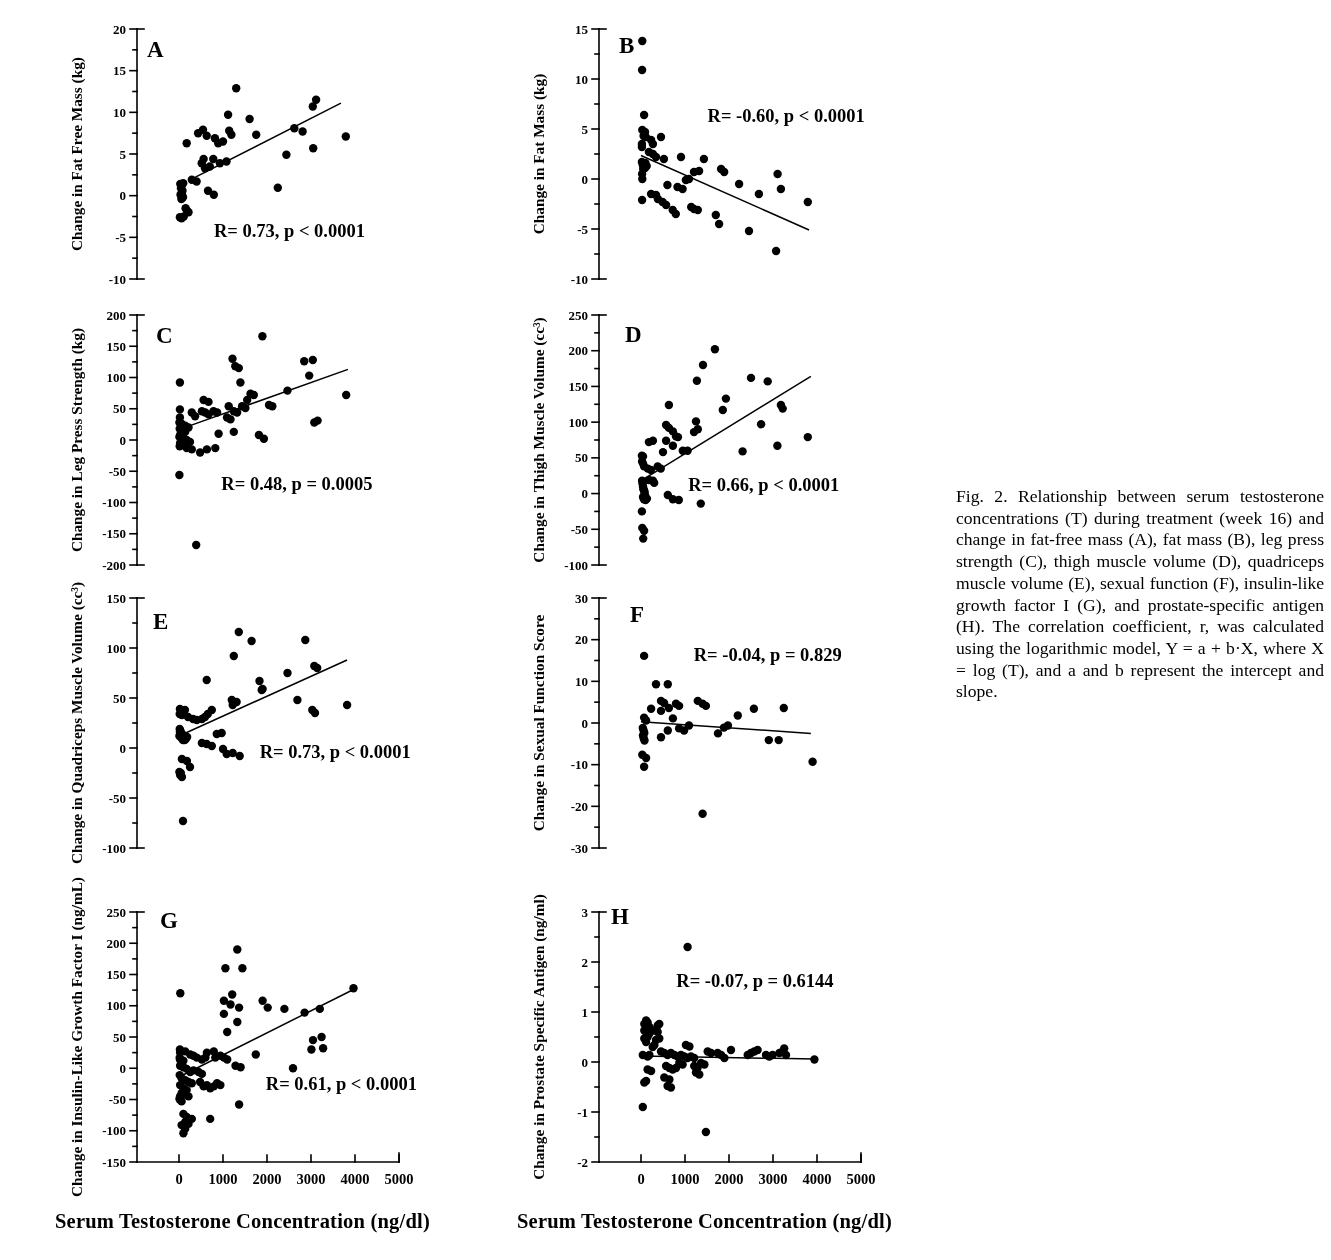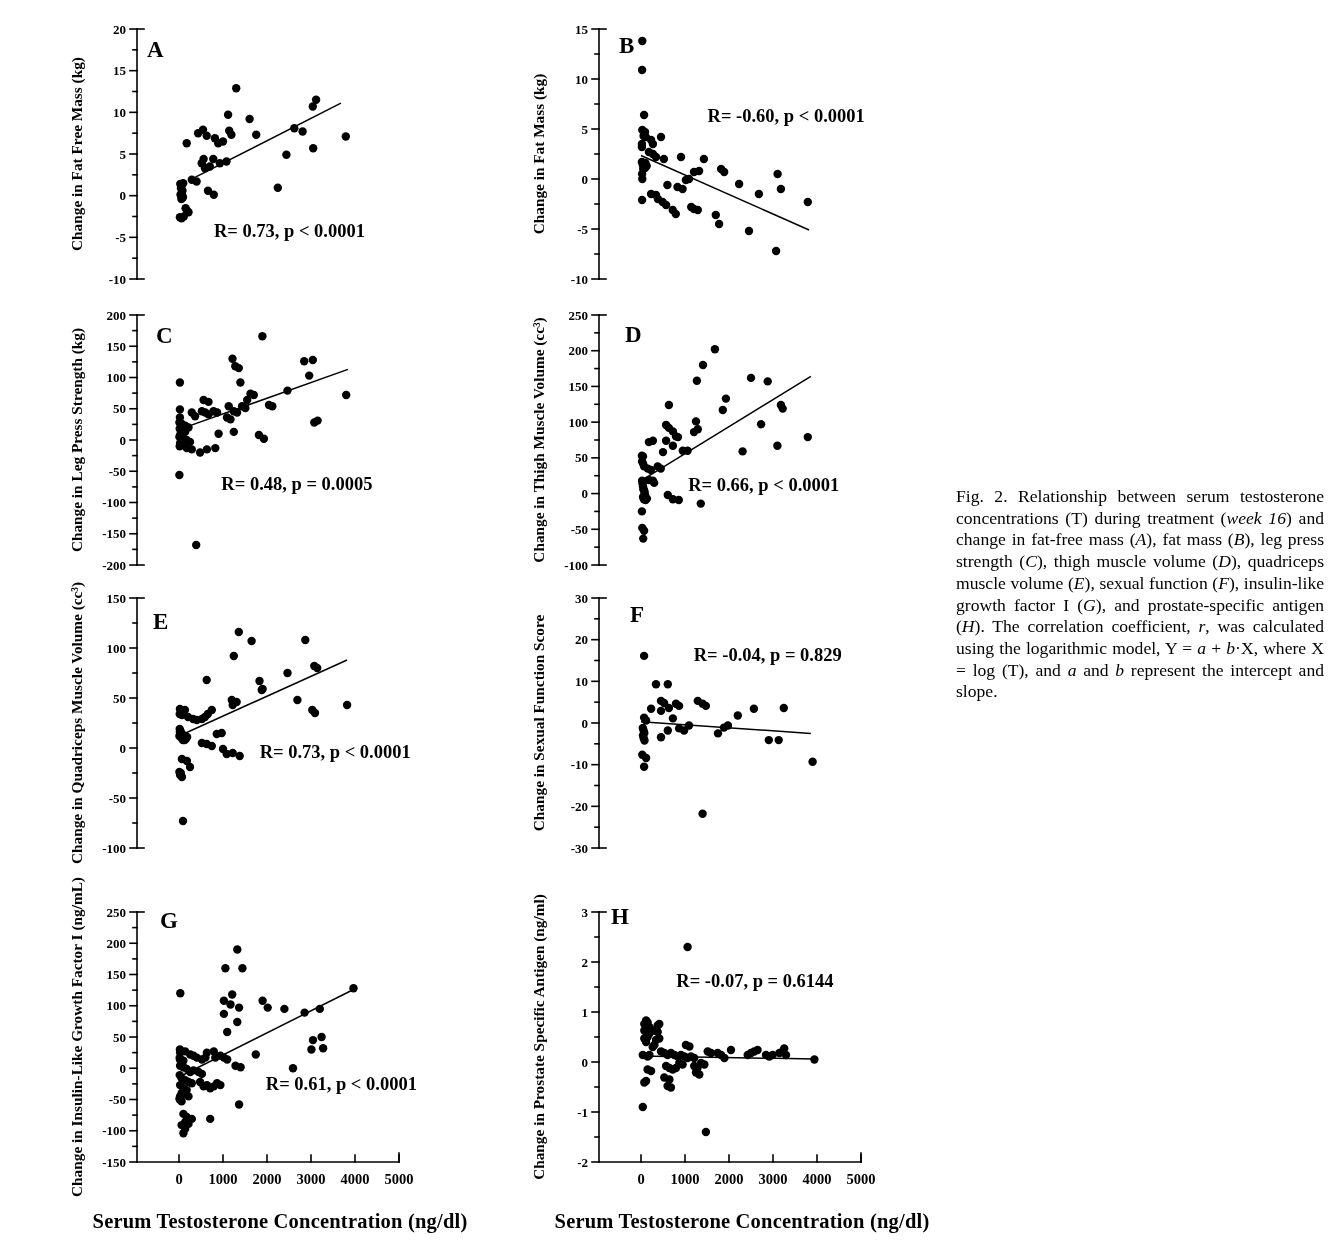--- a/index.html
+++ b/index.html
@@ -1,26 +1,26 @@
 <!DOCTYPE html>
 <html><head>
 <meta charset="utf-8">
 <style>
   html,body{margin:0;padding:0;background:#ffffff;}
   body{width:1331px;height:1260px;position:relative;overflow:hidden;
        font-family:"Liberation Serif","DejaVu Serif",serif;color:#000;}
   .chart-mount{position:absolute;}
   svg{overflow:visible;display:block;}
-  .x-title{position:absolute;top:1210px;text-align:center;font-weight:bold;
+  .x-title{position:absolute;top:1210px;text-align:left;font-weight:bold;
            font-size:20.5px;letter-spacing:0.2px;}
   #x-title-left{left:55px;width:450px;}
   #x-title-right{left:517px;width:450px;}
   .caption{position:absolute;left:956px;top:486px;width:368px;
            font-size:17.6px;line-height:21.7px;text-align:justify;}
-  .caption .it{font-style:italic;}
+  .caption .it{}
 </style>
 </head>
 <body>
 
 <div class="chart-mount" style="left:55px;top:15px">
     <svg width="450" height="288" viewBox="0 0 450 288" font-family="'Liberation Serif','DejaVu Serif',serif" fill="#000">
       <line stroke="#000" stroke-width="1.6" stroke-linecap="square" x1="82" y1="14" x2="82" y2="264"></line>
       <line stroke="#000" stroke-width="1.6" stroke-linecap="square" x1="82" y1="14" x2="89" y2="14"></line>
       <line stroke="#000" stroke-width="1.6" stroke-linecap="square" x1="82" y1="264" x2="89" y2="264"></line>
       <line stroke="#000" stroke-width="1.6" stroke-linecap="square" x1="82" y1="264" x2="75" y2="264"></line>

